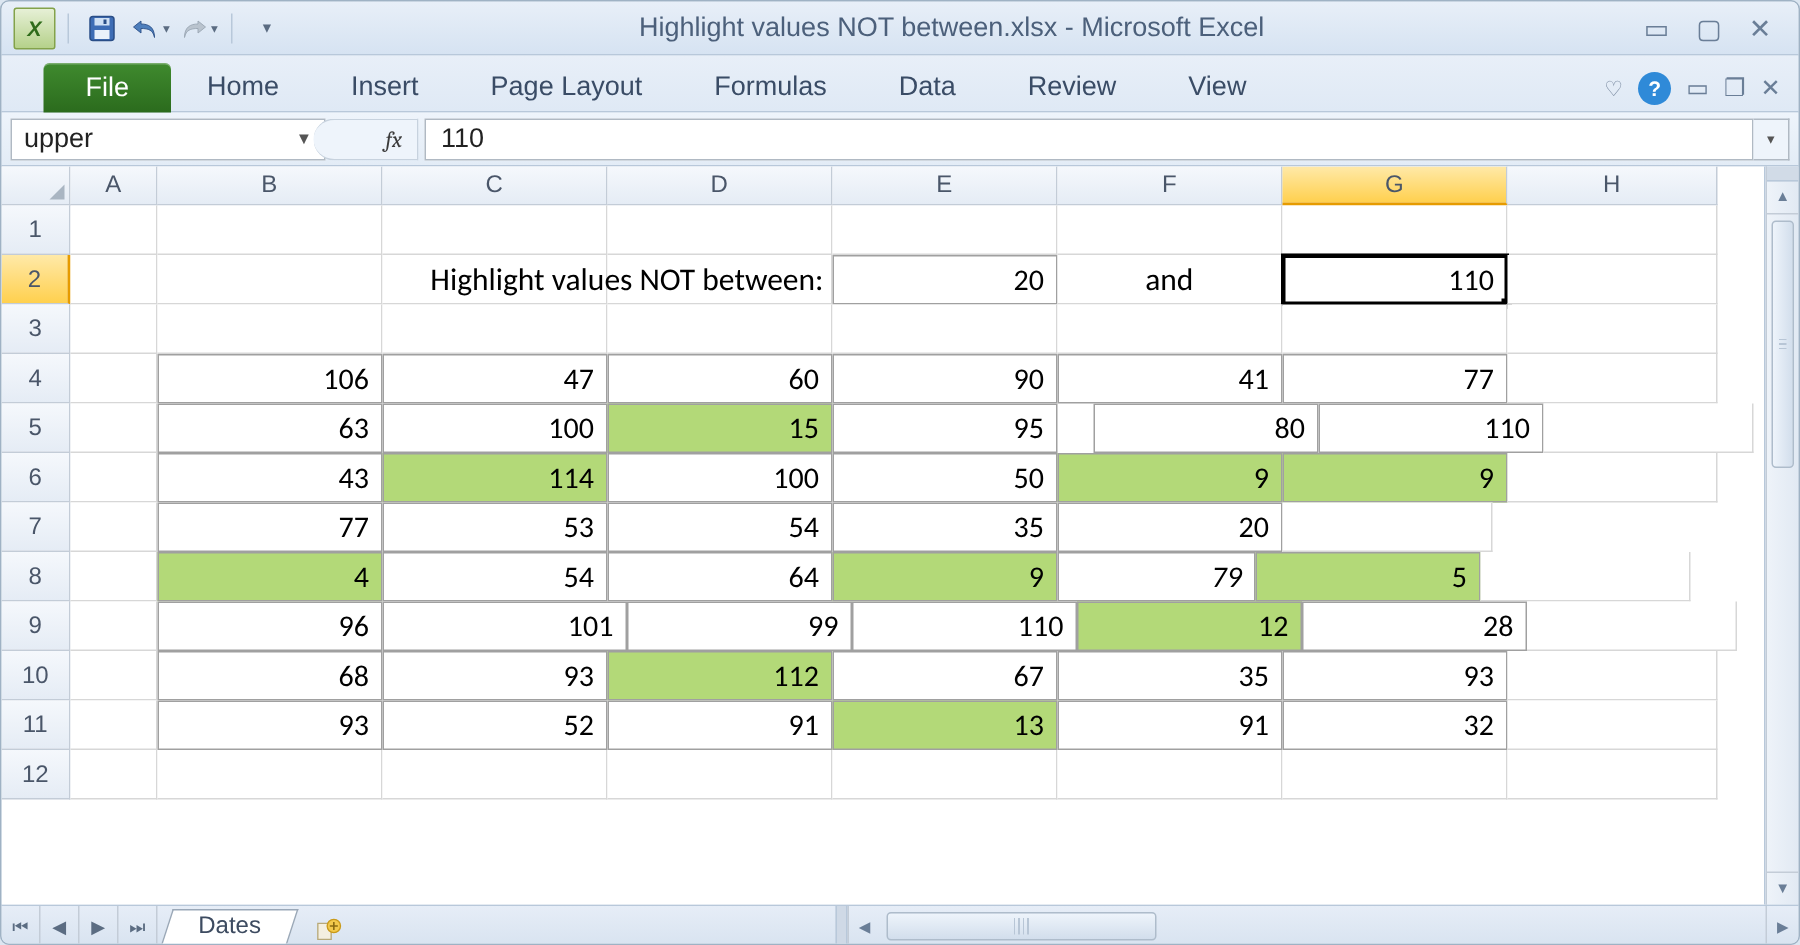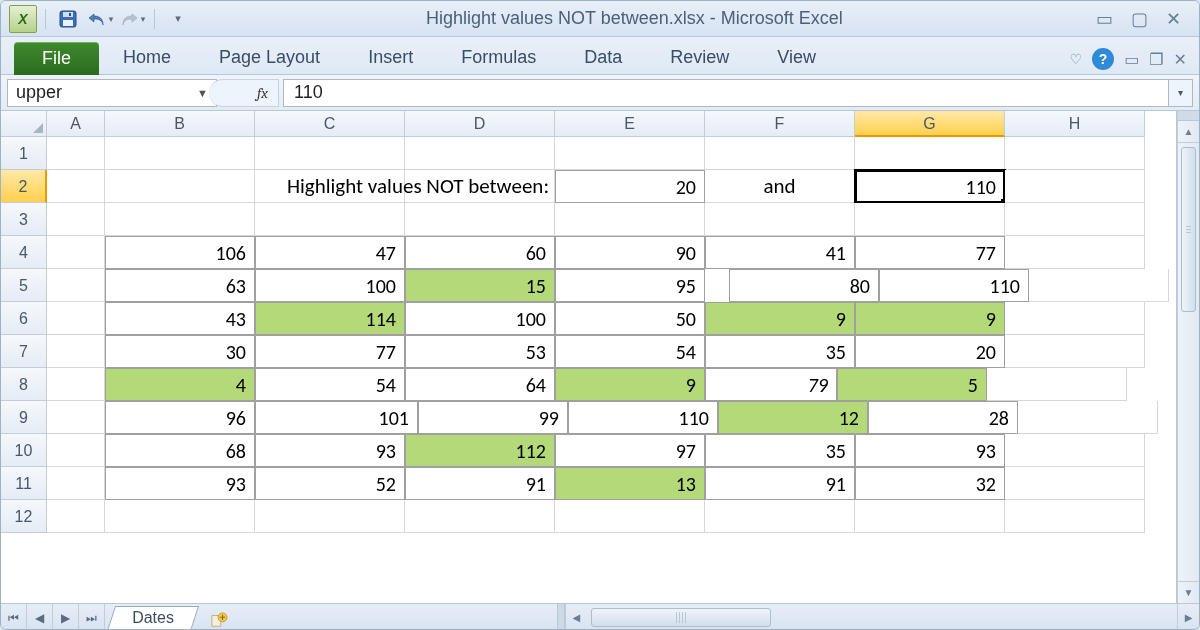--- a/index.html
+++ b/index.html
@@ -39,21 +39,21 @@
   .title-center { flex:1; text-align:center; color:#4c607b; font-size:18px; }
   .win-controls { display:flex; gap:18px; padding:0 18px; color:#6a7e97; font-size:18px;}
   .win-controls span { cursor:pointer; }
 
   
   .ribbon {
     height: 38px;
     background: linear-gradient(#e8eff8,#dfe9f5);
     display:flex; align-items:flex-end;
     border-bottom:1px solid #b8c8da;
-    padding-left:13px;
+    padding-left:28px;
     gap: 0;
   }
   .file-tab {
     background: linear-gradient(#3f8a2e,#2b6b1d);
     color:#fff; font-size:18px;
     padding: 6px 28px;
     border-top-left-radius:4px; border-top-right-radius:4px;
     margin-bottom:-1px;
     box-shadow: inset 0 1px 0 rgba(255,255,255,.3);
     cursor:pointer;
@@ -259,22 +259,22 @@
   <div class="win-controls">
     <span>▭</span>
     <span>▢</span>
     <span>✕</span>
   </div>
 </div>
 
 <div class="ribbon">
   <div class="file-tab">File</div>
   <div class="tab">Home</div>
+  <div class="tab">Insert</div>
   <div class="tab">Page Layout</div>
-  <div class="tab">Insert</div>
   <div class="tab">Formulas</div>
   <div class="tab">Data</div>
   <div class="tab">Review</div>
   <div class="tab">View</div>
   <div class="ribbon-right">
     <span class="heart">♡</span>
     <div class="help-badge">?</div>
     <span class="ctl">▭</span>
     <span class="ctl">❐</span>
     <span class="ctl">✕</span>
@@ -382,21 +382,20 @@
           <div class="cell in boxed" style="width: 150px;">43</div>
           <div class="cell in boxed hl" style="width: 150px;">114</div>
           <div class="cell in boxed" style="width: 150px;">100</div>
           <div class="cell in boxed" style="width: 150px;">50</div>
           <div class="cell in boxed hl" style="width: 150px;">9</div>
           <div class="cell in boxed hl" style="width: 150px;">9</div>
           <div class="cell " style="width: 140px;"></div>
         </div>
         <div class="row">
           <div class="cell " style="width: 58px;"></div>
-          <div class="cell in boxed" style="width: 150px;">30</div>
           <div class="cell in boxed" style="width: 150px;">77</div>
           <div class="cell in boxed" style="width: 150px;">53</div>
           <div class="cell in boxed" style="width: 150px;">54</div>
           <div class="cell in boxed" style="width: 150px;">35</div>
           <div class="cell in boxed" style="width: 150px;">20</div>
           <div class="cell " style="width: 140px;"></div>
         </div>
         <div class="row">
           <div class="cell " style="width: 58px;"></div>
           <div class="cell in boxed hl" style="width: 150px;">4</div>
@@ -415,21 +414,21 @@
           <div class="cell in boxed" style="width: 150px;">110</div>
           <div class="cell in boxed hl" style="width: 150px;">12</div>
           <div class="cell in boxed" style="width: 150px;">28</div>
           <div class="cell " style="width: 140px;"></div>
         </div>
         <div class="row">
           <div class="cell " style="width: 58px;"></div>
           <div class="cell in boxed" style="width: 150px;">68</div>
           <div class="cell in boxed" style="width: 150px;">93</div>
           <div class="cell in boxed hl" style="width: 150px;">112</div>
-          <div class="cell in boxed" style="width: 150px;">97</div>
+          <div class="cell in boxed" style="width: 150px;">67</div>
           <div class="cell in boxed" style="width: 150px;">35</div>
           <div class="cell in boxed" style="width: 150px;">93</div>
           <div class="cell " style="width: 140px;"></div>
         </div>
         <div class="row">
           <div class="cell " style="width: 58px;"></div>
           <div class="cell in boxed" style="width: 150px;">93</div>
           <div class="cell in boxed" style="width: 150px;">52</div>
           <div class="cell in boxed" style="width: 150px;">91</div>
           <div class="cell in boxed hl" style="width: 150px;">13</div>

